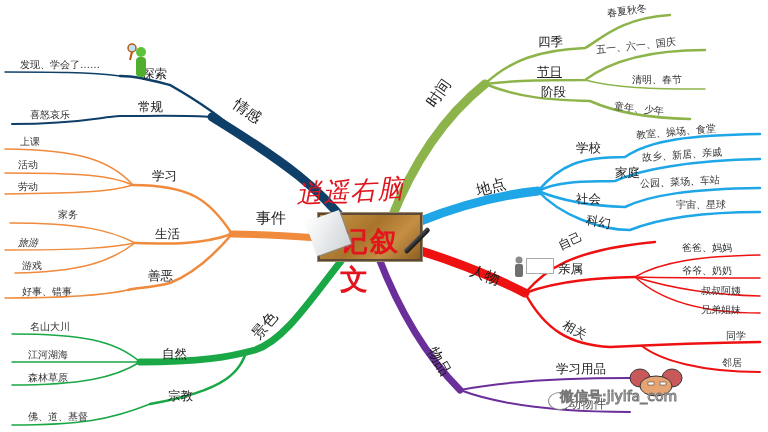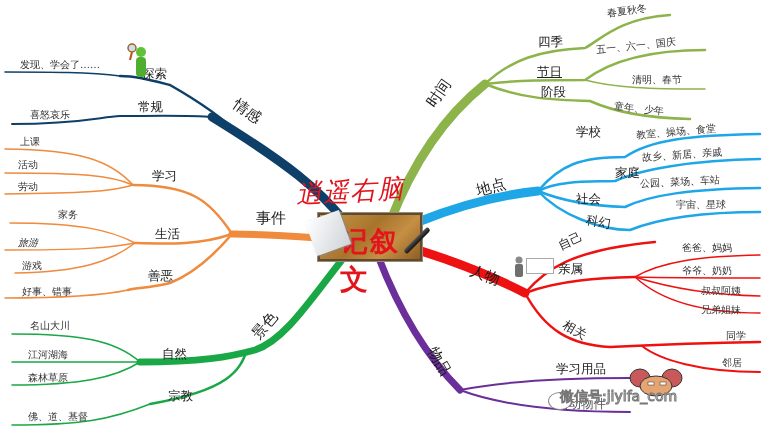--- a/index.html
+++ b/index.html
@@ -117,37 +117,37 @@
 <div class="lbl sm" style="left:18px;top:182px;">劳动</div>
 <div class="lbl md" style="left:155px;top:228px;">生活</div>
 <div class="lbl sm" style="left:26px;top:210px;margin-left:32px;">家务</div>
 <div class="lbl sm" style="left:18px;top:238px;font-style:italic;">旅游</div>
 <div class="lbl sm" style="left:22px;top:261px;">游戏</div>
 <div class="lbl md" style="left:148px;top:270px;">善恶</div>
 <div class="lbl sm" style="left:22px;top:287px;">好事、错事</div>
 
 <div class="lbl lg" style="left:250px;top:318px;transform:rotate(-50deg);">景色</div>
 <div class="lbl md" style="left:162px;top:348px;">自然</div>
-<div class="lbl sm" style="left:30px;top:322px;font-family:Liberation Mono, monospace;">名山大川</div>
+<div class="lbl sm" style="left:30px;top:322px;">名山大川</div>
 <div class="lbl sm" style="left:28px;top:350px;">江河湖海</div>
 <div class="lbl sm" style="left:28px;top:373px;">森林草原</div>
 <div class="lbl md" style="left:168px;top:390px;">宗教</div>
 <div class="lbl sm" style="left:28px;top:412px;">佛、道、基督</div>
 
 <div class="lbl lg" style="left:424px;top:86px;transform:rotate(-55deg);">时间</div>
 <div class="lbl md" style="left:538px;top:36px;">四季</div>
 <div class="lbl sm" style="left:607px;top:6px;transform:rotate(-8deg);">春夏秋冬</div>
 <div class="lbl md" style="left:537px;top:66px;text-decoration:underline;">节日</div>
 <div class="lbl sm" style="left:596px;top:41px;transform:rotate(-6deg);">五一、六一、国庆</div>
 <div class="lbl sm" style="left:632px;top:75px;">清明、春节</div>
 <div class="lbl md" style="left:541px;top:86px;">阶段</div>
 <div class="lbl sm" style="left:614px;top:104px;transform:rotate(6deg);">童年、少年</div>
 
 <div class="lbl lg" style="left:476px;top:180px;transform:rotate(-15deg);">地点</div>
-<div class="lbl md" style="left:576px;top:126px;">学校</div>
+<div class="lbl md" style="left:576px;top:142px;">学校</div>
 <div class="lbl sm" style="left:636px;top:127px;transform:rotate(-5deg);">教室、操场、食堂</div>
 <div class="lbl md" style="left:593px;top:167px;margin-left:22px;">家庭</div>
 <div class="lbl sm" style="left:642px;top:150px;transform:rotate(-4deg);">故乡、新居、亲戚</div>
 <div class="lbl md" style="left:576px;top:193px;">社会</div>
 <div class="lbl sm" style="left:640px;top:177px;transform:rotate(-3deg);">公园、菜场、车站</div>
 <div class="lbl md" style="left:586px;top:216px;transform:rotate(10deg);">科幻</div>
 <div class="lbl sm" style="left:676px;top:200px;">宇宙、星球</div>
 
 <div class="lbl lg" style="left:470px;top:268px;transform:rotate(20deg);">人物</div>
 <svg class="teacher" viewBox="0 0 14 22">

